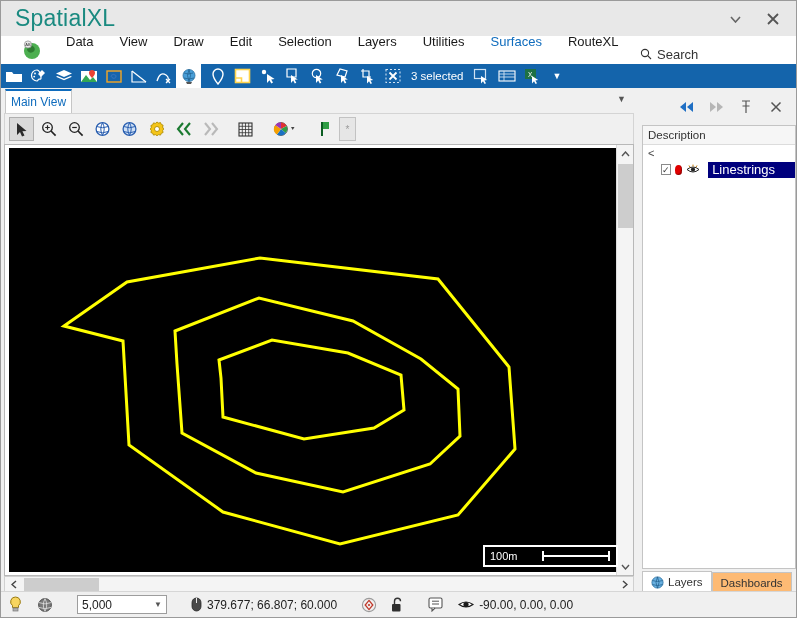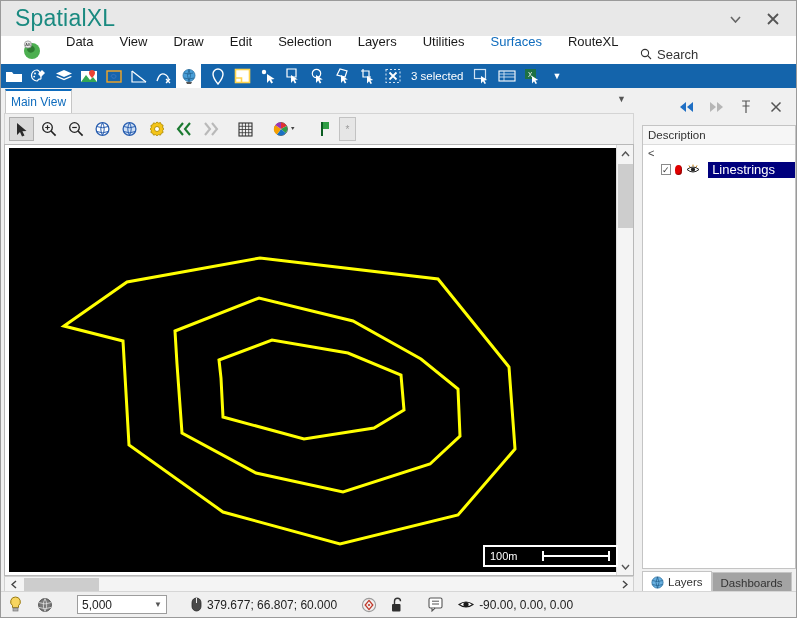--- a/index.html
+++ b/index.html
@@ -79,21 +79,21 @@
   .col-hdr{height:19px;background:#f6f6f6;border-bottom:1px solid #dcdcdc;display:flex;align-items:center;padding-left:5px;font-size:11.5px;color:#333;box-sizing:border-box;}
   .tree-row{height:16px;display:flex;align-items:center;padding-left:5px;font-size:11.5px;box-sizing:border-box;}
   .tree-expander{color:#444;font-size:11px;font-family:"Liberation Sans",sans-serif;}
   .layer-row{height:17px;display:flex;align-items:center;padding-left:18px;box-sizing:border-box;}
   .lr-chk{width:11px;height:11px;border:1px solid #8a8a8a;background:#fff;display:flex;align-items:center;justify-content:center;font-size:9px;color:#3a3a3a;box-sizing:border-box;}
   .lr-dot{width:10px;height:10px;border-radius:50%;background:#e00000;margin-left:4px;box-shadow:inset -1px -1px 1px rgba(0,0,0,.35);}
   .lr-eye{margin-left:4px;width:14px;height:12px;display:flex;align-items:center;justify-content:center;}
   .lr-name{margin-left:8px;background:#00007d;color:#fff;font-size:13px;padding:1px 20px 1px 4px;line-height:14px;}
 
   .dock-tabs{position:absolute;left:4px;top:483px;width:154px;height:22px;display:flex;align-items:flex-end;}
-  .dtab{height:21px;border:1px solid #c4c4c4;background:#a3a3a3;display:flex;align-items:center;gap:4px;padding:0 8px;font-size:11.5px;color:#333;box-sizing:border-box;}
+  .dtab{height:21px;border:1px solid #c4c4c4;background:#fdba74;display:flex;align-items:center;gap:4px;padding:0 8px;font-size:11.5px;color:#333;box-sizing:border-box;}
   .dtab.active{background:#fff;border-bottom:1px solid #14532d;height:22px;}
 
   
   .statusbar{position:absolute;left:0;bottom:0;width:795px;height:26px;background:#f0f0f0;border-top:1px solid #d6d6d6;box-sizing:border-box;display:flex;align-items:center;}
   .sb-item{display:flex;align-items:center;height:26px;padding:0 7px;gap:5px;font-size:12px;color:#222;}
   .sb-combo{width:90px;height:19px;border:1px solid #9d9d9d;background:#fff;display:flex;align-items:center;justify-content:space-between;padding:0 4px;box-sizing:border-box;font-size:12px;}
   .sb-combo .ca{font-size:8px;color:#555;}
   .sb-sep{width:10px;}
   svg{display:block;}
 </style>

